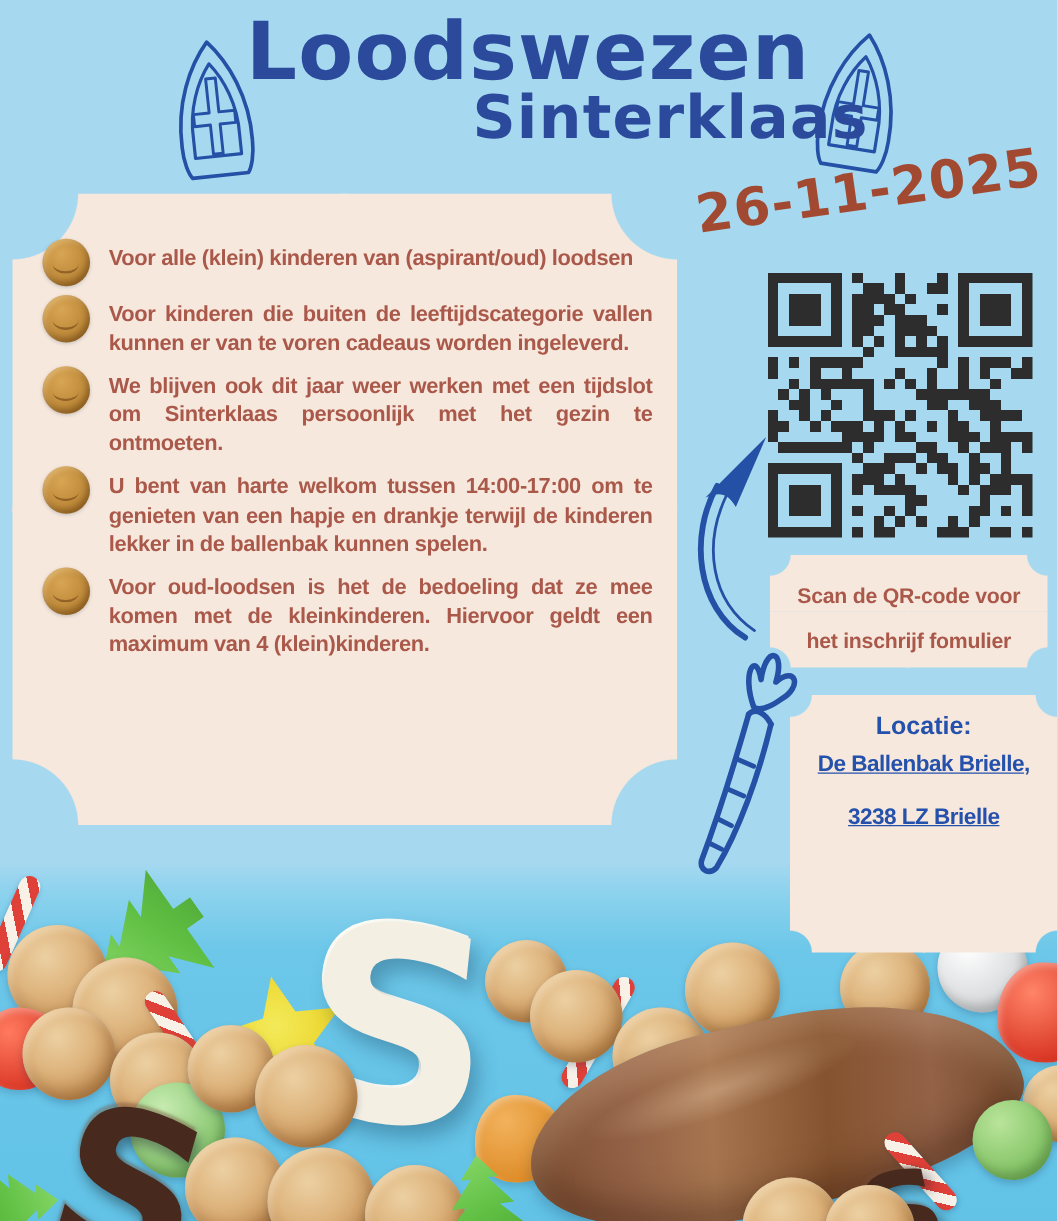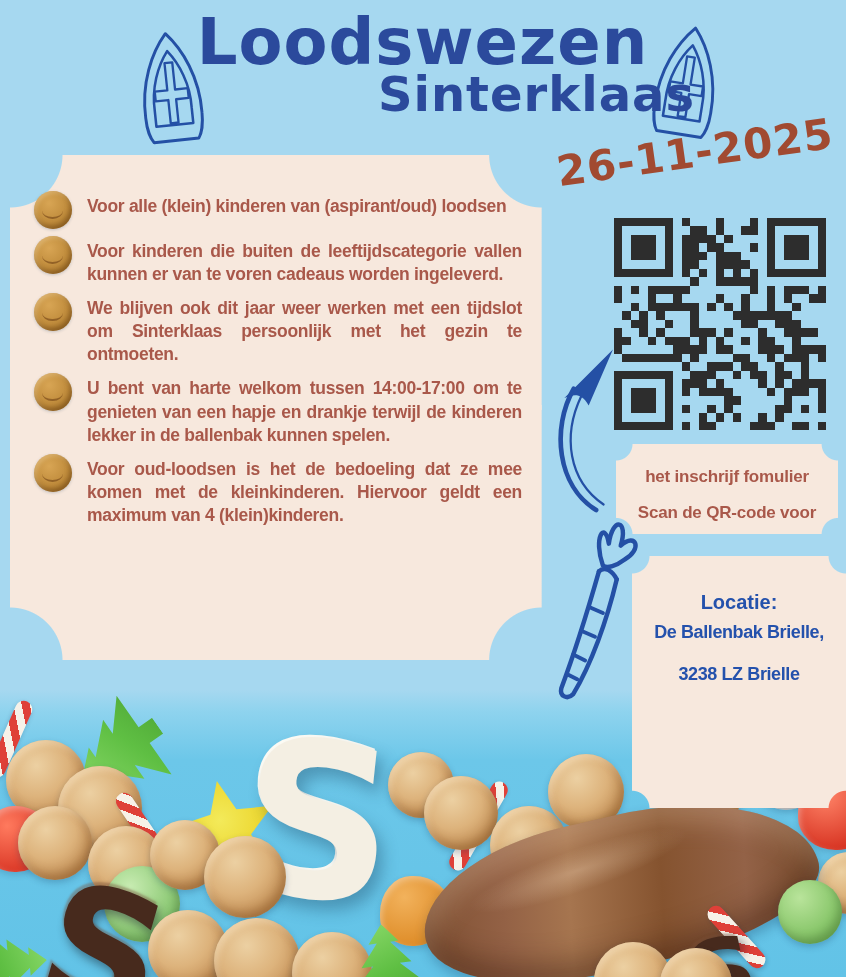--- a/index.html
+++ b/index.html
@@ -56,26 +56,26 @@
   .carrot{position:absolute; left:543px; top:510px; width:100px; height:198px; z-index:2;}
   .scanbox{
     position:absolute; left:616px; top:444px; width:222px; height:90px; --r:16px; z-index:2;
     box-sizing:border-box; padding-top:15px; text-align:center;
   }
   .scanbox p{
     margin:0; color:#a9584a; font-family:"Liberation Sans", sans-serif; font-weight:bold;
     font-size:17px; line-height:2.1; letter-spacing:-0.2px;
   }
   .locbox{
-    position:absolute; left:632px; top:556px; width:214px; height:252px; --r:17px; z-index:3;
-    box-sizing:border-box; padding-top:36px; text-align:center;
+    position:absolute; left:632px; top:556px; width:214px; height:206px; --r:17px; z-index:3;
+    box-sizing:border-box; padding-top:15px; text-align:center;
     color:#2451ac; font-family:"Liberation Sans", sans-serif; font-weight:bold;
   }
   .locbox .loc-heading{font-size:20px; line-height:1;}
-  .locbox p{margin:0; font-size:18px; line-height:2.32; letter-spacing:-0.4px;}
+  .locbox p{margin:0; font-size:18px; line-height:2.32; letter-spacing:-0.4px;text-decoration:underline;}
   
   .photo{
     position:absolute; left:0; top:690px; width:846px; height:287px; overflow:hidden; z-index:1;
     background:linear-gradient(180deg, #a6d8f0 0px, #8ed3ee 22px, #6cc7e9 70px, #62c3e7 100%);
   }
   .pepernoot{
     position:absolute; border-radius:50%;
     background:radial-gradient(circle at 38% 32%, #ecd0a2 0%, #ddb37c 42%, #c49057 74%, #a87440 100%);
     box-shadow: inset -4px -6px 10px rgba(110,62,20,.35), inset 3px 4px 6px rgba(255,240,210,.5), 0 3px 6px rgba(25,60,95,.25);
   }
@@ -480,22 +480,22 @@
         <rect x="24" y="24" width="1" height="1" fill="#2d2d2d"></rect>
       </svg></div>
 
   <svg class="arrow" viewBox="0 0 90 190">
     <path class="doodle" stroke-width="5" d="M58,184 C16,158 10,96 34,54"></path>
     <path class="doodle" stroke-width="2.4" d="M66,178 C28,152 22,104 42,62"></path>
     <path d="M24,64 L76,12 L50,72 C42,58 34,60 24,64 Z" fill="#2450a5"></path>
   </svg>
 
   <div class="scanbox plaque">
+    <p>Scan de QR-code voor</p>
     <p>het inschrijf fomulier</p>
-    <p>Scan de QR-code voor</p>
   </div>
 
   <svg class="carrot" viewBox="0 0 100 200">
     <path class="doodle" stroke-width="4.5" d="M56,62 C44,104 30,148 18,180 C16,188 24,192 30,186 C48,156 64,112 74,70"></path>
     <path class="doodle" stroke-width="4.5" d="M56,62 C62,56 70,62 74,70"></path>
     <path class="doodle" stroke-width="4" d="M46,98 L60,104 M38,122 L52,128 M30,146 L42,152 M24,166 L34,171"></path>
     <path class="doodle" stroke-width="4.5" d="M60,56 C50,28 62,10 66,34 C70,6 86,10 78,36 C94,22 100,40 82,50 C74,56 64,60 60,56 Z"></path>
   </svg>
 
   <div class="locbox plaque">

